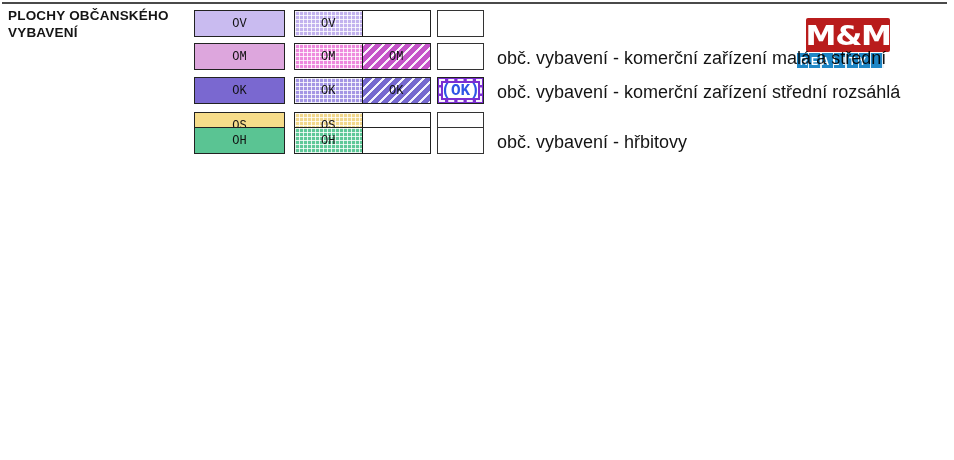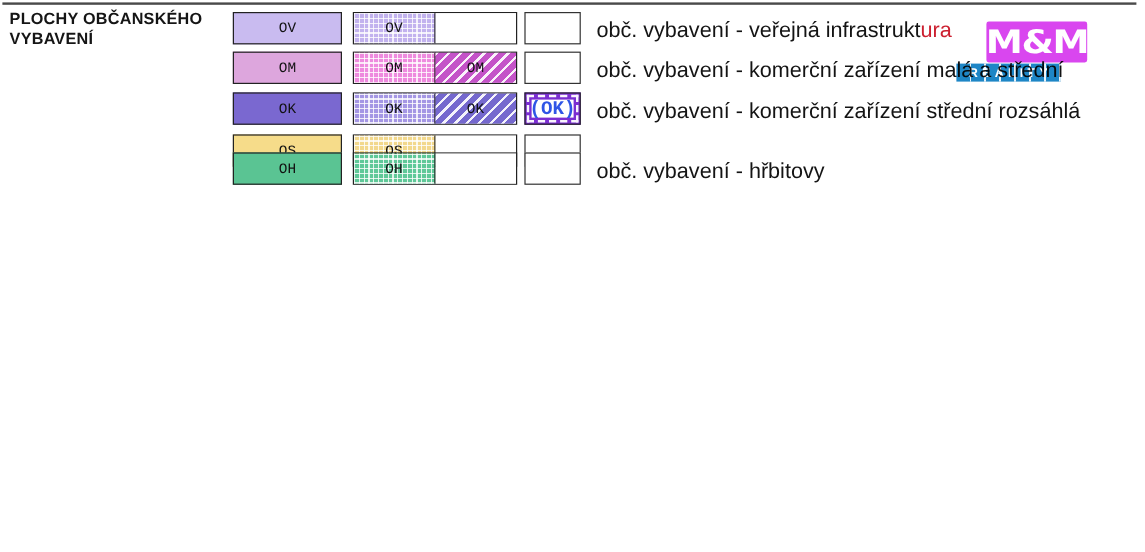--- a/index.html
+++ b/index.html
@@ -50,21 +50,21 @@
   .logo-red{
     left:806px;top:18px;width:84px;height:34px;background:#c8202f;border-radius:2px;
     display:flex;align-items:center;justify-content:center;
   }
   .logo-red span{
     color:#ffffff;font-weight:900;font-size:27px;letter-spacing:-1px;
     transform:scaleX(1.15);font-family:"DejaVu Sans",sans-serif;
   }
   .logo-blue{
     left:797px;top:53px;width:87px;height:15px;background:#1e86c6;
-    display:flex;align-items:center;justify-content:center;
+    display:flex;align-items:center;justify-content:flex-start;
     background-image:repeating-linear-gradient(90deg,transparent 0 11px,rgba(255,255,255,.9) 11px 12.4px);
   }
   .logo-blue span{
     color:#ffffff;font-weight:bold;font-size:10.5px;letter-spacing:3.5px;
     padding-left:3px;font-family:"Liberation Sans",sans-serif;
   }
 </style>
 </head>
 <body>
 
@@ -81,21 +81,20 @@
     <div class="sw solid" style="background: rgb(201, 187, 240);">
       <span class="code">OV</span>
     </div>
     <div class="sw duo">
       <div class="half first gridp" style="--g: #c2b2ee;">
         <span class="code">OV</span>
       </div>
       <div class="half emptyp"></div>
     </div>
     <div class="sw small"></div>
-    <div class="desc"><span>obč. vybavení - veřejná infrastrukt</span><span class="redtail">ura</span></div>
   </div>
 
   <div class="row" style="top:43px">
     <div class="sw solid" style="background: rgb(221, 166, 221);">
       <span class="code">OM</span>
     </div>
     <div class="sw duo">
       <div class="half first gridp" style="--g: #ee8ade;">
         <span class="code">OM</span>
       </div>
@@ -146,20 +145,20 @@
     <div class="sw duo">
       <div class="half first gridp" style="--g: #5fc898;">
         <span class="code">OH</span>
       </div>
       <div class="half emptyp"></div>
     </div>
     <div class="sw small"></div>
     <div class="desc"><span>obč. vybavení - hřbitovy</span><span class="redtail"></span></div>
   </div>
 
-  <div class="logo logo-red" style="background: #d946ef; margin-left: 16px;">
+  <div class="logo logo-red" style="background: #b91c1c;">
     <span>M&amp;M</span>
   </div>
   <div class="logo logo-blue" style="background-color: rgb(30, 134, 198);">
     <span>REALITY</span>
   </div>
 
 </div>
 
 </body></html>

